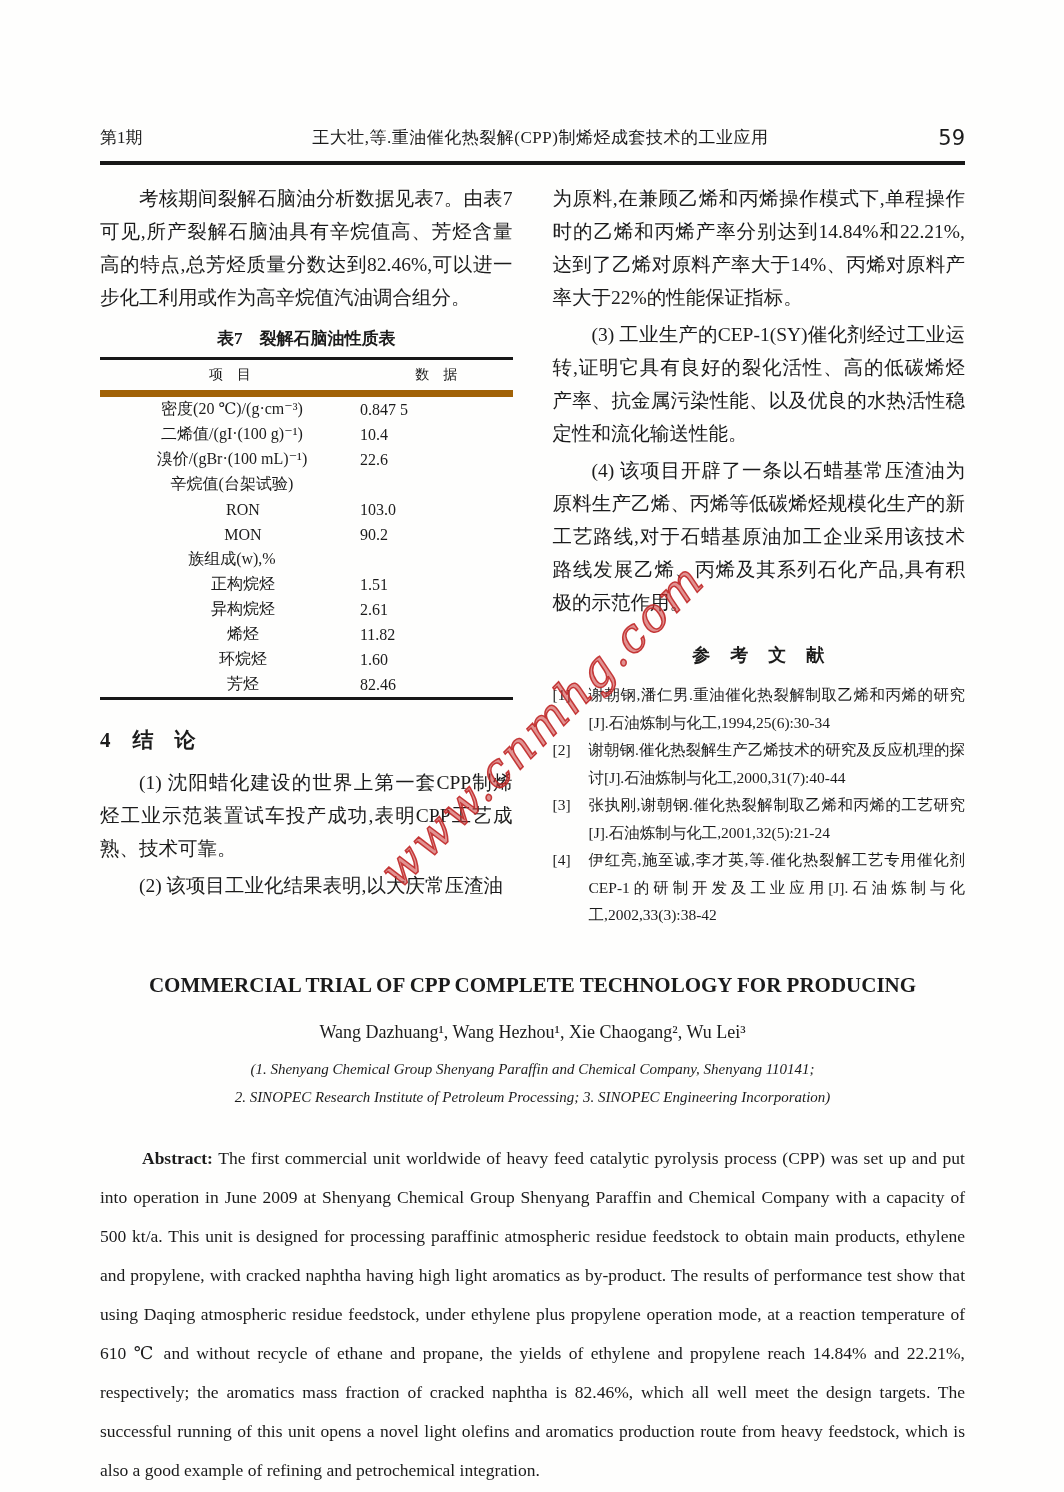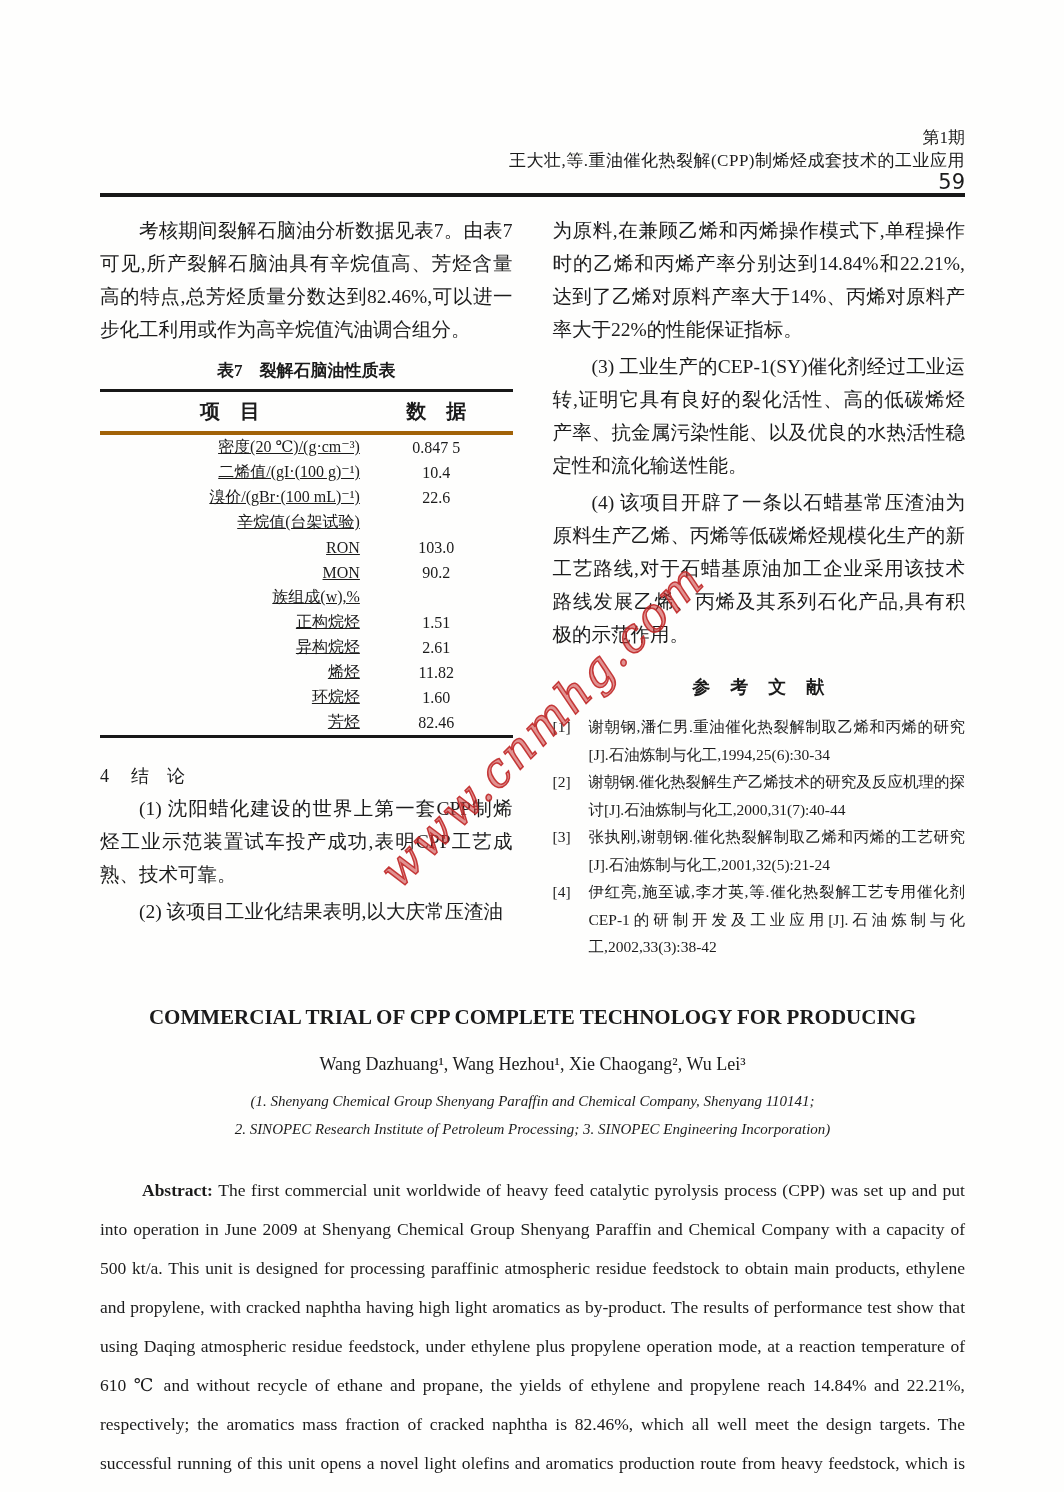--- a/index.html
+++ b/index.html
@@ -5,47 +5,47 @@
   html, body { margin:0; padding:0; background:#ffffff; }
   .page {
     position:relative; width:1064px; height:1492px; box-sizing:border-box;
     background:#fefefd; color:#1b1b1b; overflow:hidden;
     padding:126px 99px 0 100px;
     font-family:"Liberation Serif","DejaVu Serif",serif;
   }
   
   .jheader {
     display:flex; justify-content:space-between; align-items:flex-end;
-    border-bottom:4px solid #181818; flex-direction:column;
+    border-bottom:4px solid #181818; padding-bottom:12px;
   }
   .jheader .issue { font-size:17px; }
   .jheader .rtitle { font-size:17px; letter-spacing:0.5px; }
   .jheader .pnum { font-family:"DejaVu Sans","Liberation Sans",sans-serif; font-size:21px; line-height:1; }
 
   
   .columns { display:flex; gap:40px; margin-top:17px; }
   .col { width:414px; }
   p.cjk { font-size:19.5px; line-height:33px; text-align:justify; margin:0; }
   p.pindent { text-indent:2em; }
   p.tight { margin-top:4px; }
 
   .table-title { text-align:center; font-weight:bold; font-size:17px; margin:13px 0 7px 0; }
   table.datatable {
     width:100%; border-collapse:collapse;
     border-top:3px solid #181818; border-bottom:3px solid #181818;
     font-size:16px;
   }
-  .datatable th { border-bottom:4px solid #a16207; font-weight:bold; padding:6px 0; font-size:20px; }
+  .datatable th { border-bottom:7px solid #a16207; font-weight:normal; padding:6px 0; font-size:14px; }
   .datatable th.th-item { width:63%; }
   .datatable td { height:25px; vertical-align:middle; padding:0; }
-  .datatable td.item { text-align:right; padding-left:4px;text-decoration:underline; }
+  .datatable td.item { text-align:center; padding-left:4px; }
   .datatable td.item.sub { padding-left:26px; }
-  .datatable td.val { text-align:center; }
+  .datatable td.val { text-align:left; }
 
-  h2.section { font-size:18px; font-weight:normal; margin:26px 0 4px 0; }
+  h2.section { font-size:21px; font-weight:bold; margin:26px 0 12px 0; }
   h2.section .sec-num { margin-right:22px; }
 
   .refs-heading { text-align:center; font-weight:bold; font-size:18px; margin:24px 0 14px 0; letter-spacing:1px; }
   .ref { display:flex; font-size:15.5px; line-height:27.5px; }
   .ref .num { width:36px; flex:none; }
   .ref .txt { flex:1; text-align:justify; }
 
   
   .english { margin-top:36px; }
   .etitle { text-align:center; font-weight:bold; font-size:21px; line-height:40px; }

